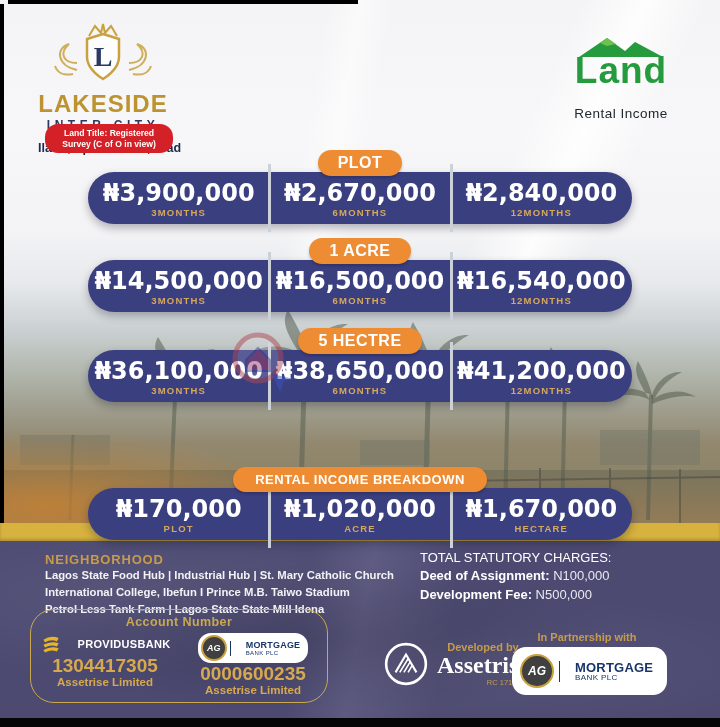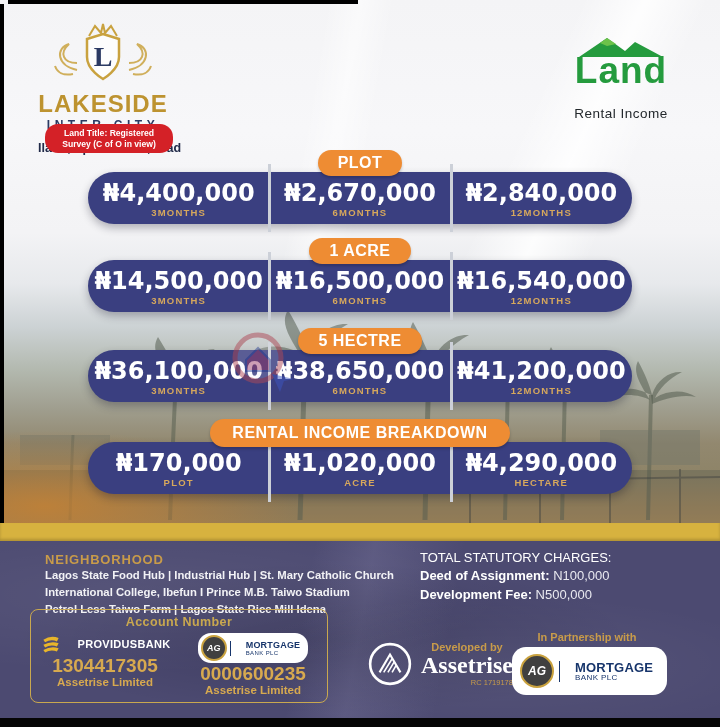--- a/index.html
+++ b/index.html
@@ -39,21 +39,21 @@
   
   .land-logo{position:absolute;left:556px;top:34px;width:130px;text-align:center;}
   .land-word{color:#259b3e;font-weight:bold;font-size:37px;line-height:.9;letter-spacing:1px;margin-top:-8px;}
   .land-sub{color:#23282c;font-size:13.5px;margin-top:19px;letter-spacing:.5px;}
 
   
   .price-section{position:absolute;left:88px;width:544px;text-align:center;}
   .badge{display:inline-block;position:relative;z-index:3;background:#ee8c33;color:#fff;font-weight:bold;
     font-size:16px;letter-spacing:.5px;border-radius:17px;padding:4px 20px;margin-bottom:-9px;
     box-shadow:0 2px 3px rgba(0,0,0,.2);}
-  .badge.small{font-size:16px;padding:5px 22px;border-radius:15px;}
+  .badge.small{font-size:13px;padding:5px 22px;border-radius:15px;margin-top:48px;}
   .price-bar{position:relative;z-index:2;background:#3a3f80;border-radius:27px;height:52px;display:flex;
     box-shadow:0 4px 8px rgba(20,20,40,.3);}
   .sep{position:absolute;top:-8px;width:3px;height:68px;background:#ccd0d8;z-index:1;}
   .sep1{left:calc(33.33% - 1px);} .sep2{left:calc(66.66% - 1px);}
   .cell{flex:1;display:flex;flex-direction:column;align-items:center;justify-content:center;padding-top:3px;}
   .price{color:#fff;font-weight:bold;font-size:24px;line-height:1;font-family:"DejaVu Sans","Liberation Sans",sans-serif;}
   .plabel{color:#d7a85c;font-weight:bold;font-size:9.5px;letter-spacing:1.2px;margin-top:2px;}
 
   
   .watermark{position:absolute;left:228px;top:330px;opacity:.5;z-index:4;pointer-events:none;}
@@ -65,35 +65,35 @@
       radial-gradient(ellipse at 70% 70%,rgba(255,255,255,.05),transparent 40%),
       radial-gradient(ellipse at 45% 55%,rgba(0,0,20,.18),transparent 55%),
       linear-gradient(100deg,transparent 42%,rgba(165,160,200,.18) 50%,transparent 62%);}
   .hood{position:absolute;left:45px;top:11px;width:350px;}
   .hood-title{color:#c89b4a;font-weight:bold;font-size:13px;letter-spacing:.8px;}
   .hood-line{color:#f2f2f6;font-weight:bold;font-size:11.3px;line-height:1.5;}
   .charges{position:absolute;left:420px;top:9px;width:290px;}
   .charges-title{color:#fff;font-weight:normal;font-size:13px;margin-bottom:2px;}
   .charge-line{font-size:13px;line-height:1.45;color:#e9e9f0;}
   .charge-line b{color:#fff;}
-  .acct-box{position:absolute;left:30px;top:68px;width:296px;height:92px;border:1.5px solid #c9a84f;border-radius:8px;}
+  .acct-box{position:absolute;left:30px;top:68px;width:296px;height:92px;border:1.5px solid #c9a84f;border-radius:24px;}
   .acct-title{text-align:center;color:#c9a84f;font-weight:bold;font-size:12.5px;margin-top:5px;letter-spacing:.4px;}
   .acct-row{display:flex;margin-top:4px;}
   .acct-col{flex:1;text-align:center;}
   .bank-line{display:flex;align-items:center;justify-content:center;gap:16px;}
   .bank-name{color:#fff;font-weight:bold;font-size:11px;letter-spacing:.3px;}
   .acct-num{color:#d7a94f;font-weight:bold;font-size:19px;line-height:1.05;margin-top:1px;}
   .acct-holder{color:#d7a94f;font-weight:bold;font-size:11.5px;}
   .ag-pill{display:inline-flex;align-items:center;gap:3px;background:#fff;border-radius:13px;padding:2px 8px 2px 3px;}
   .ag-circle{width:22px;height:22px;border-radius:50%;background:#404040;border:2px solid #c9a23f;color:#fff;
     font-style:italic;font-weight:bold;font-size:9px;display:flex;align-items:center;justify-content:center;flex:none;}
   .ag-text{text-align:left;line-height:1;border-left:1.5px solid #17356b;padding-left:15px;}
   .ag-main{color:#17356b;font-weight:bold;font-size:9px;letter-spacing:.2px;}
   .ag-sub{color:#17356b;font-size:6px;letter-spacing:.4px;}
-  .developed{position:absolute;left:367px;top:100px;display:flex;align-items:center;gap:8px;}
+  .developed{position:absolute;left:383px;top:100px;display:flex;align-items:center;gap:8px;}
   .dev-text{text-align:center;}
   .dev-label{color:#c89b4a;font-weight:bold;font-size:11px;}
   .dev-name{color:#fff;font-weight:bold;font-size:24px;line-height:1;font-family:"Liberation Serif",serif;}
   .dev-rc{color:#c89b4a;font-size:7.5px;text-align:right;margin-top:1px;}
   .partner{position:absolute;left:512px;top:90px;width:150px;text-align:center;}
   .partner-label{color:#c89b4a;font-weight:bold;font-size:11px;margin-bottom:4px;}
   .partner-pill{display:inline-flex;align-items:center;gap:5px;background:#fff;border-radius:14px;padding:7px 14px 7px 8px;}
   .partner-pill .ag-circle{width:30px;height:30px;font-size:12px;}
   .partner-pill .ag-main{font-size:13px;}
   .partner-pill .ag-sub{font-size:8px;}
@@ -168,21 +168,21 @@
     <path d="M18 30 L30 18 L42 30 V41 H18 Z" fill="#9c3f6e" stroke="#3c4fa0" stroke-width="2"></path>
     <polygon points="44,44 52,62 56,51 66,49" fill="#3c55c0"></polygon>
   </svg>
 
   <div class="price-section" style="top:150px">
     <div class="badge">PLOT</div>
     <div class="price-bar">
       <div class="sep sep1"></div>
       <div class="sep sep2"></div>
       <div class="cell">
-        <div class="price">₦4,400,000</div>
+        <div class="price">₦3,900,000</div>
         <div class="plabel">3MONTHS</div>
       </div>
       <div class="cell">
         <div class="price">₦2,670,000</div>
         <div class="plabel">6MONTHS</div>
       </div>
       <div class="cell">
         <div class="price">₦2,840,000</div>
         <div class="plabel">12MONTHS</div>
       </div>
@@ -236,35 +236,35 @@
       <div class="sep sep2"></div>
       <div class="cell">
         <div class="price">₦170,000</div>
         <div class="plabel">PLOT</div>
       </div>
       <div class="cell">
         <div class="price">₦1,020,000</div>
         <div class="plabel">ACRE</div>
       </div>
       <div class="cell">
-        <div class="price">₦4,290,000</div>
+        <div class="price">₦1,670,000</div>
         <div class="plabel">HECTARE</div>
       </div>
     </div>
   </div>
 
   <div class="gold-band"></div>
 
   <div class="footer">
 
     <div class="hood">
       <div class="hood-title">NEIGHBORHOOD</div>
       <div class="hood-line">Lagos State Food Hub |  Industrial Hub  |  St. Mary Catholic Church</div>
       <div class="hood-line">International College, Ibefun  I  Prince M.B. Taiwo Stadium</div>
-      <div class="hood-line">Petrol Less Taiwo Farm  |  Lagos State Rice Mill Idena</div>
+      <div class="hood-line">Petrol Less Tank Farm  |  Lagos State State Mill Idena</div>
     </div>
 
     <div class="charges">
       <div class="charges-title">TOTAL STATUTORY CHARGES:</div>
       <div class="charge-line"><b>Deed of Assignment:</b> <span>N100,000</span></div>
       <div class="charge-line"><b>Development Fee:</b> <span>N500,000</span></div>
     </div>
 
     <div class="acct-box">
       <div class="acct-title">Account Number</div>

